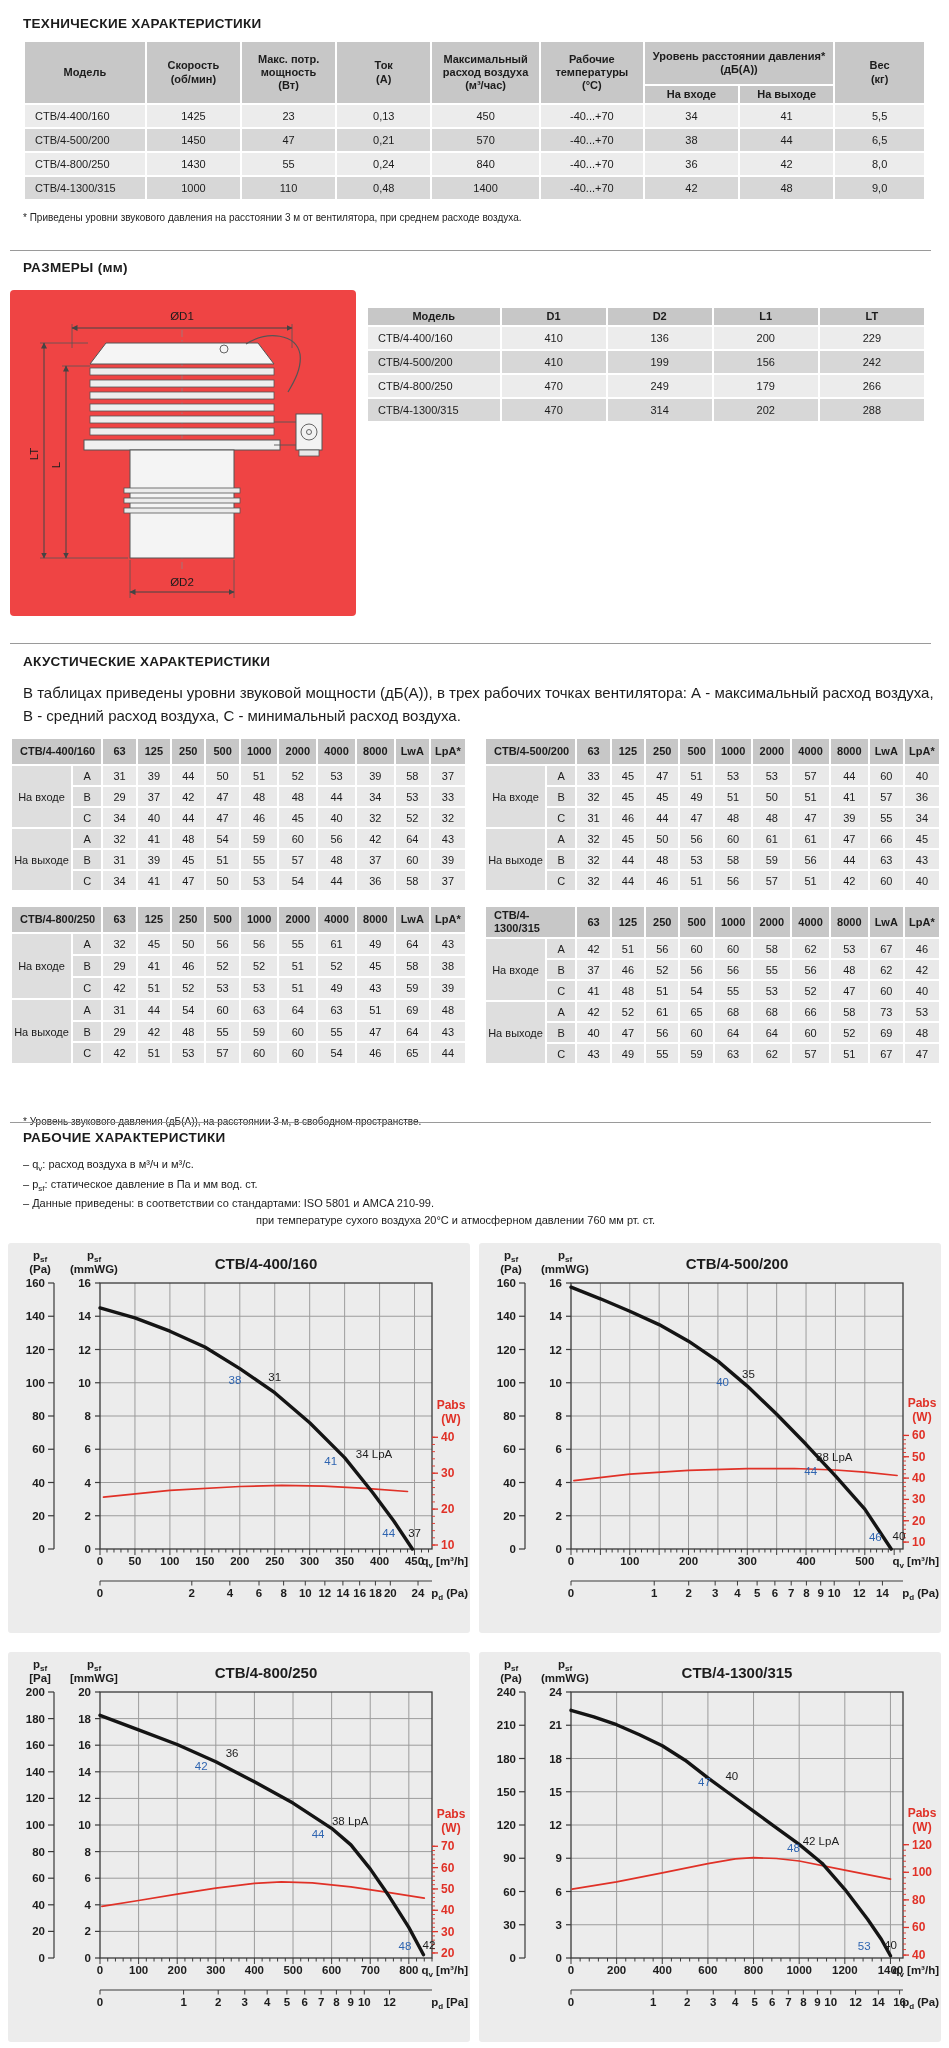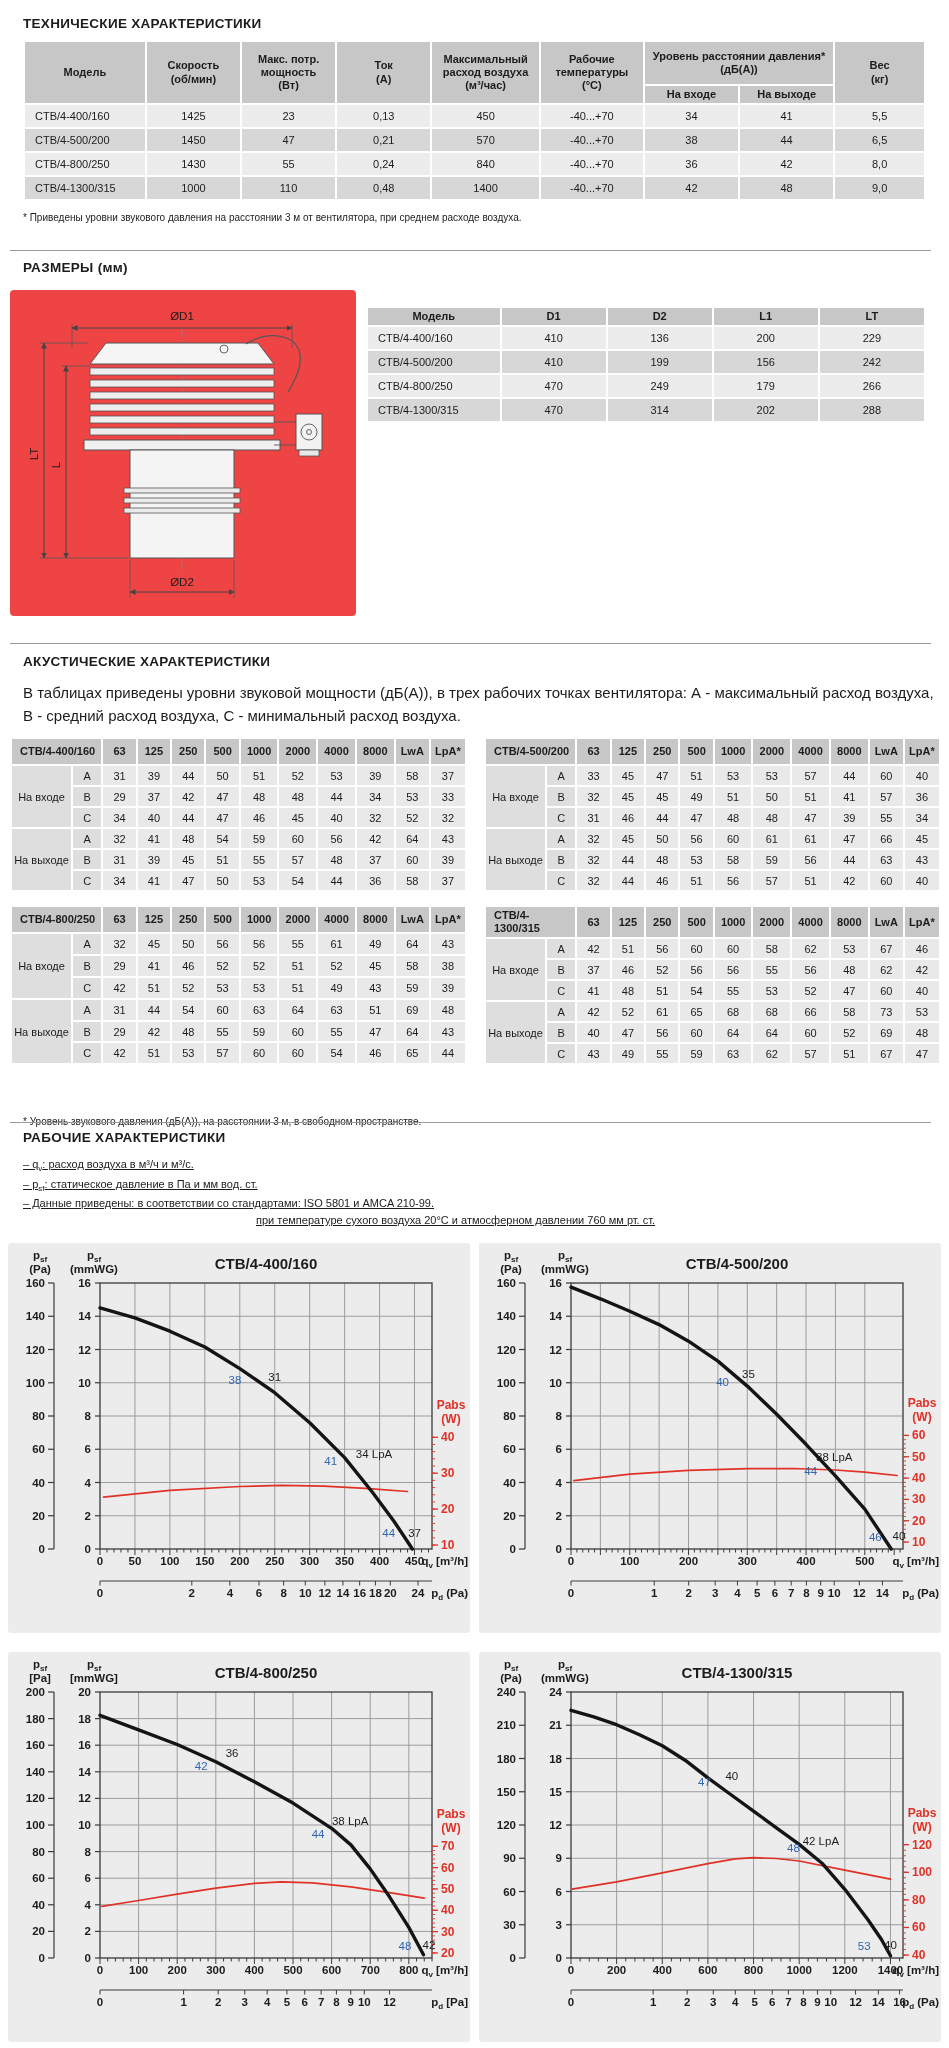--- a/index.html
+++ b/index.html
@@ -19,21 +19,21 @@
   #tech-table{position:absolute;left:23px;top:40px;width:903px;}
   #tech-table th.h1{height:38px;}
   #dim-table{position:absolute;left:366px;top:306px;width:560px;}
   #drawing-panel{position:absolute;left:10px;top:290px;width:346px;height:326px;background:#ef4444;border-radius:4px;}
   #ac-intro{position:absolute;left:23px;top:682px;width:916px;margin:0;font-size:15px;line-height:1.5;}
   #ac-tables{position:absolute;left:10px;top:737px;display:grid;grid-template-columns:457px 457px;column-gap:17px;row-gap:13px;}
   .ac th{height:21px;}
   .ac td{height:19px;background:#e9e9e9;}
   .ac td.lab{background:#dedede;}
   .ac th.model{text-align:left;padding-left:8px;}
-  #op-lines{position:absolute;left:23px;top:1156px;width:920px;font-size:11px;line-height:1.55;text-decoration:underline;}
+  #op-lines{position:absolute;left:23px;top:1156px;width:920px;font-size:11px;line-height:1.55;}
   .op-line.ind{padding-left:233px;}
   sub{font-size:8px;}
   .chart-panel{position:absolute;width:462px;height:390px;background:#ececec;border-radius:3px;}
   svg{display:block;}
   svg text{font-family:"Liberation Sans",sans-serif;}
 </style>
 </head>
 <body>
 
 <div class="page">

